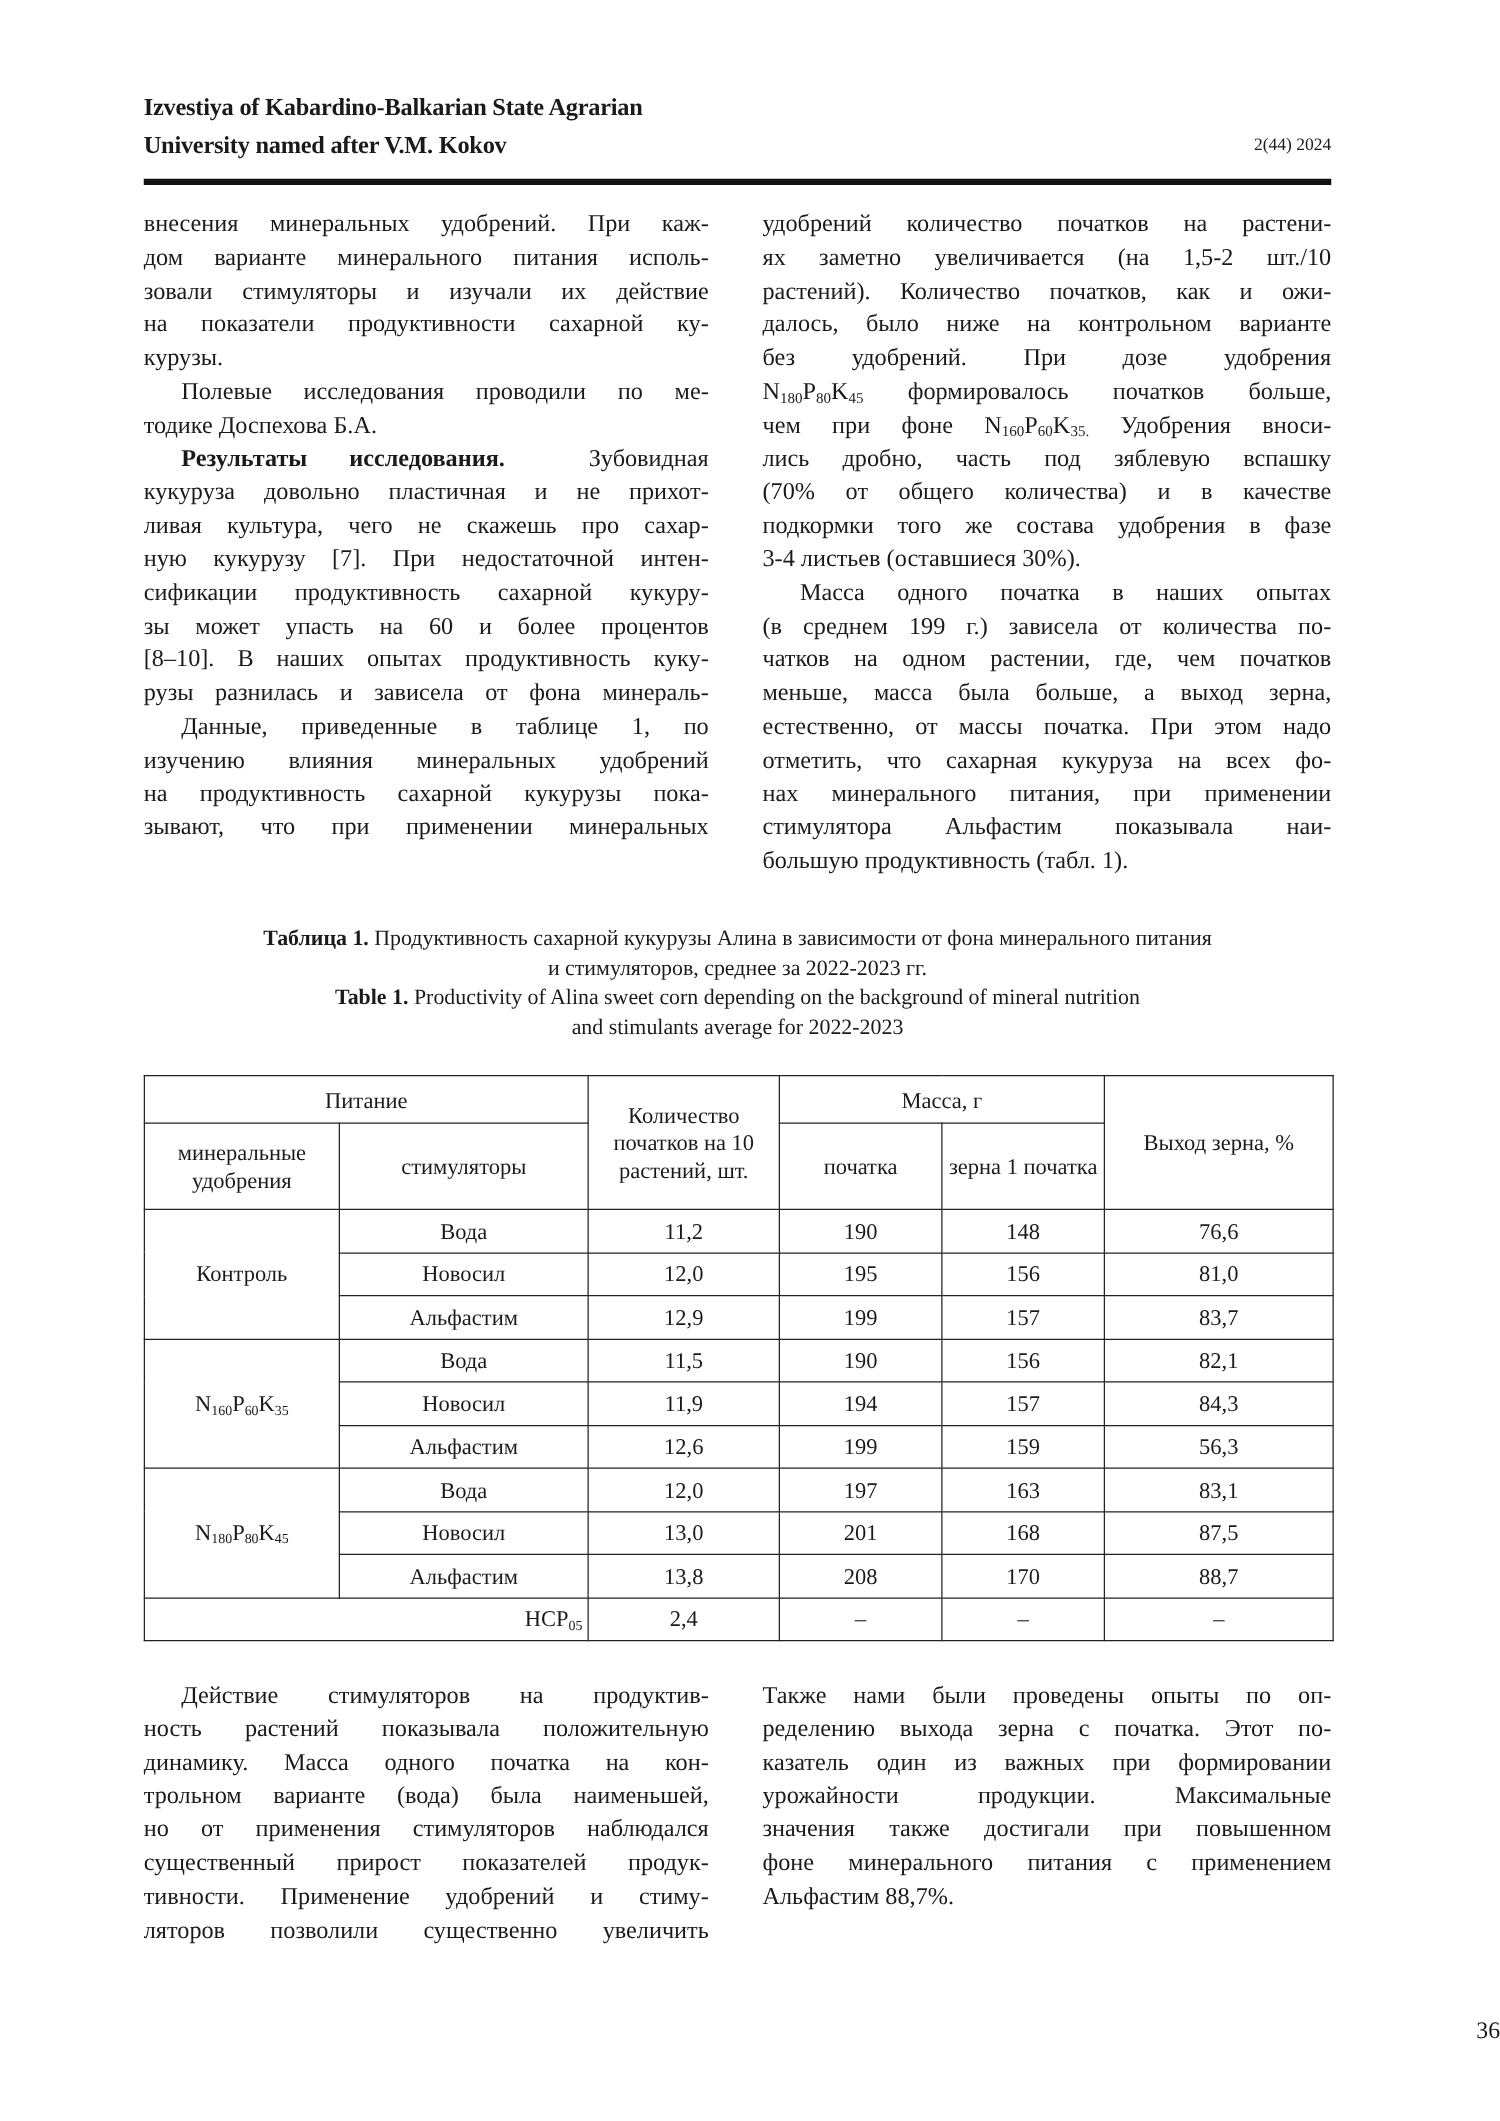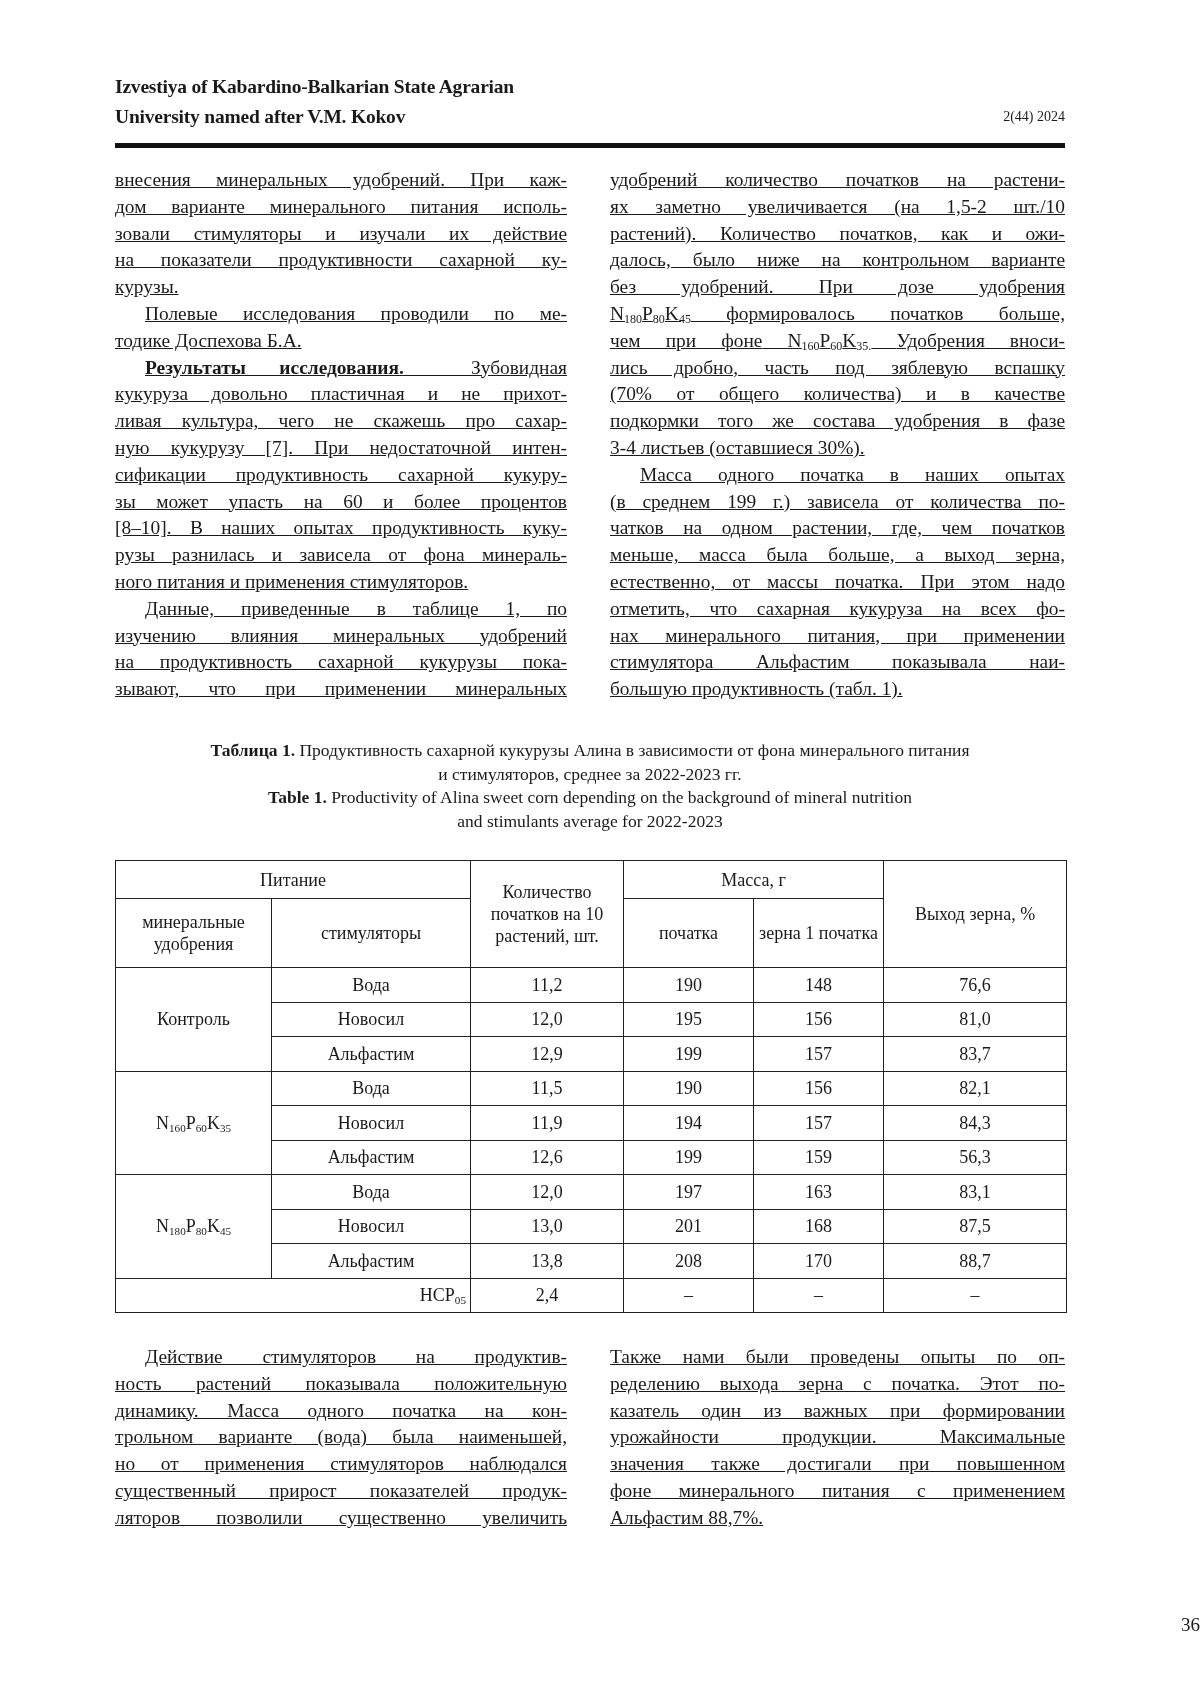--- a/index.html
+++ b/index.html
@@ -4,21 +4,21 @@
 <style>
   html, body { margin: 0; padding: 0; background: #ffffff; }
   body { width: 1200px; height: 1697px; position: relative; overflow: hidden;
          font-family: "Liberation Serif", "DejaVu Serif", serif; color: #1a1a1a; }
   .header { position: absolute; left: 115px; top: 72px; width: 950px; }
   .header .jt { font-weight: bold; font-size: 19.5px; line-height: 30px; letter-spacing: -0.2px; }
   .header .issue { position: absolute; right: 0; top: 30px; font-weight: normal; font-size: 14px; line-height: 30px; }
   .header-rule { position: absolute; left: 115px; top: 143px; width: 950px; height: 5px; background: #111; }
 
   .col { position: absolute; font-size: 19.4px; line-height: 26.8px; }
-  .col .ln { display: block; white-space: nowrap; text-align: justify; text-align-last: justify; height: 26.8px; text-decoration: underline; }
+  .col .ln { display: block; white-space: nowrap; text-align: justify; text-align-last: justify; height: 26.8px; }
   .col .ln.last { text-align-last: left; }
   .col .ln.ind { text-indent: 30px; }
   .colL { left: 115px; width: 452px; }
   .colR { left: 610px; width: 455px; }
   .top1 { top: 167px; }
   .top2 { top: 1344px; }
   sub { font-size: 62%; vertical-align: -0.25em; line-height: 0; }
 
   .caption { position: absolute; left: 115px; width: 950px; top: 739px; text-align: center;
              font-size: 17.5px; line-height: 23.5px; }
@@ -51,21 +51,20 @@
   <span class="ln ind">Полевые исследования проводили по ме-</span>
   <span class="ln last">тодике Доспехова Б.А.</span>
   <span class="ln ind"><b>Результаты исследования.</b>&nbsp;&nbsp;<span>Зубовидная</span></span>
   <span class="ln">кукуруза довольно пластичная и не прихот-</span>
   <span class="ln">ливая культура, чего не скажешь про сахар-</span>
   <span class="ln">ную кукурузу [7].  При недостаточной интен-</span>
   <span class="ln">сификации продуктивность сахарной кукуру-</span>
   <span class="ln">зы может упасть на 60 и более процентов</span>
   <span class="ln">[8–10]. В наших опытах продуктивность куку-</span>
   <span class="ln">рузы  разнилась и зависела от фона минераль-</span>
-  <span class="ln last">ного питания и применения стимуляторов.</span>
   <span class="ln ind">Данные, приведенные в таблице 1, по</span>
   <span class="ln">изучению влияния минеральных удобрений</span>
   <span class="ln">на продуктивность сахарной кукурузы пока-</span>
   <span class="ln">зывают, что при применении минеральных</span>
 </div>
 
 <div class="col colR top1">
   <span class="ln">удобрений количество початков на растени-</span>
   <span class="ln">ях заметно увеличивается (на 1,5-2 шт./10</span>
   <span class="ln">растений). Количество початков, как и ожи-</span>
@@ -197,20 +196,21 @@
 </tbody>
   </table>
 
 <div class="col colL top2">
   <span class="ln ind">Действие стимуляторов на продуктив-</span>
   <span class="ln">ность растений показывала положительную</span>
   <span class="ln">динамику. Масса одного початка на кон-</span>
   <span class="ln">трольном варианте (вода) была наименьшей,</span>
   <span class="ln">но от применения стимуляторов наблюдался</span>
   <span class="ln">существенный прирост показателей продук-</span>
+  <span class="ln">тивности. Применение удобрений и стиму-</span>
   <span class="ln">ляторов позволили существенно увеличить</span>
 </div>
 
 <div class="col colR top2">
   <span class="ln">Также нами были проведены опыты по оп-</span>
   <span class="ln">ределению выхода зерна с початка. Этот по-</span>
   <span class="ln">казатель один из важных при формировании</span>
   <span class="ln">урожайности продукции. Максимальные</span>
   <span class="ln">значения также достигали при повышенном</span>
   <span class="ln">фоне минерального питания с применением</span>

